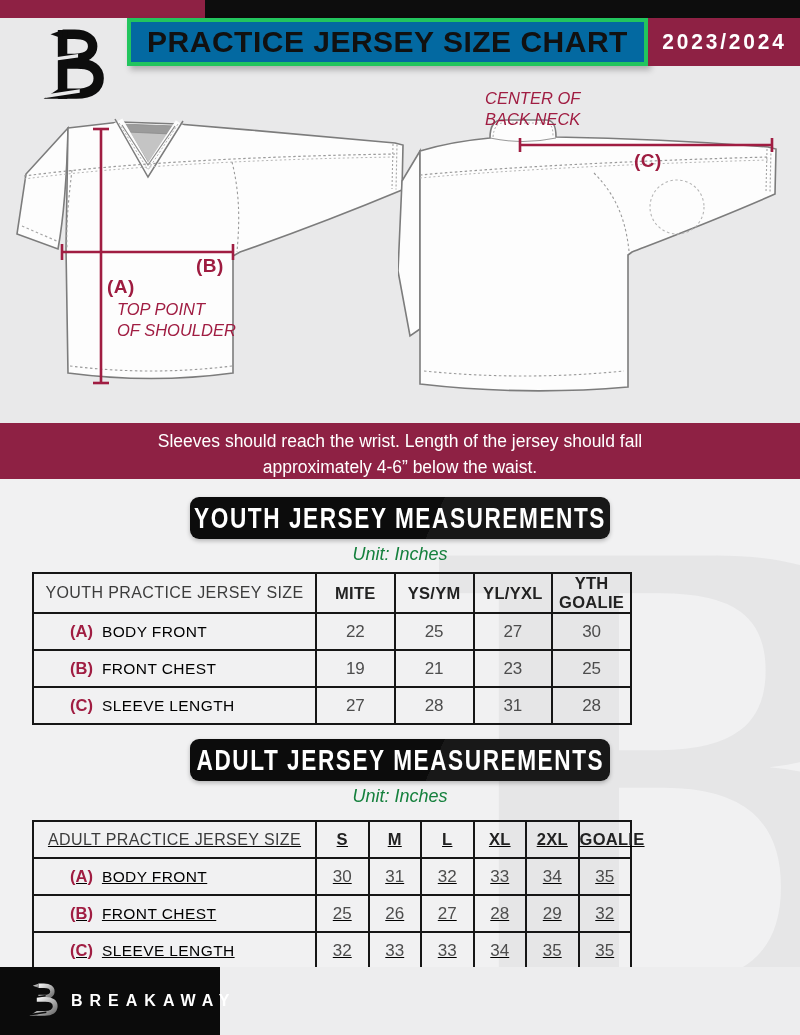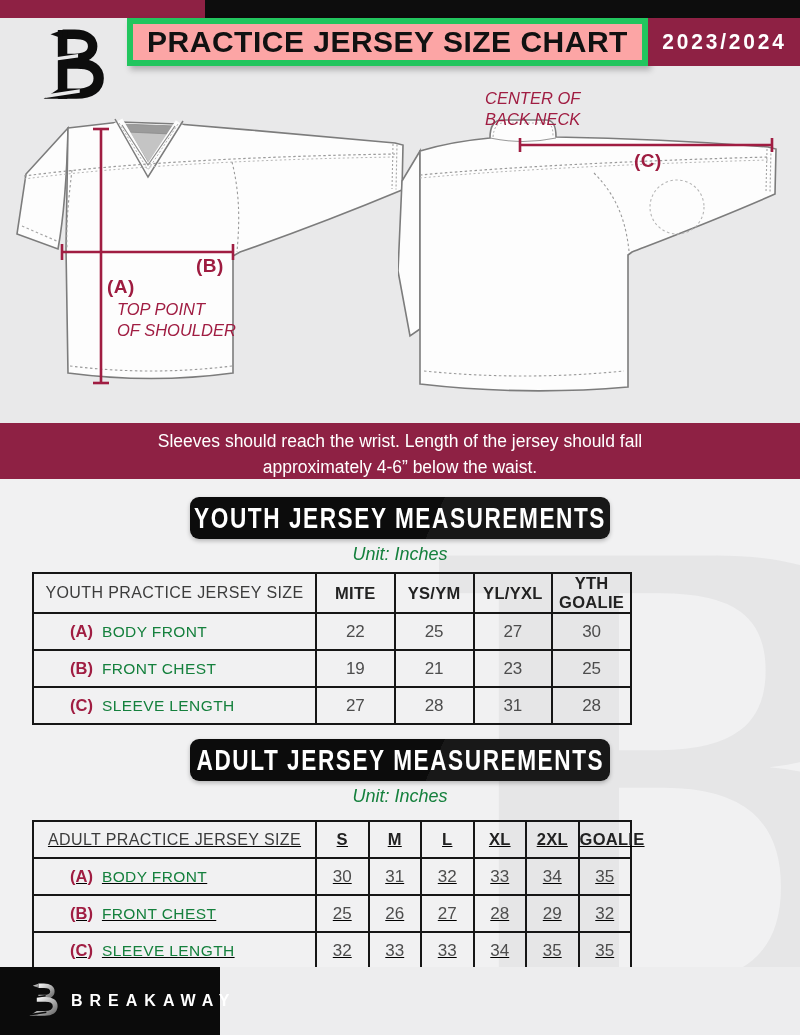--- a/index.html
+++ b/index.html
@@ -3,21 +3,21 @@
 <meta charset="utf-8">
 <style>
   html,body{margin:0;padding:0;}
   .page{position:relative;width:800px;height:1035px;background:#ededee;font-family:"Liberation Sans",sans-serif;overflow:hidden;}
 
   
   .top-section{position:absolute;top:0;left:0;width:800px;height:423px;background:#e9e9ea;}
   .top-strip{position:absolute;top:0;left:0;width:800px;height:18px;display:flex;}
   .strip-maroon{width:205px;height:18px;background:#8E2144;}
   .strip-black{flex:1;height:18px;background:#0d0d0d;}
-  .title-box{position:absolute;left:127px;top:18px;width:521px;height:48px;background:#fca5a5;border:6px solid #22c55e;box-sizing:border-box;display:flex;align-items:center;justify-content:center;box-shadow:3px 4px 6px rgba(0,0,0,0.25);}
+  .title-box{position:absolute;left:127px;top:18px;width:521px;height:48px;background:#0369a1;border:4px solid #22c55e;box-sizing:border-box;display:flex;align-items:center;justify-content:center;box-shadow:3px 4px 6px rgba(0,0,0,0.25);}
   .title-box span{font-size:30px;font-weight:bold;color:#111;letter-spacing:0.5px;white-space:nowrap;}
   .year-box{position:absolute;left:648px;top:18px;width:152px;height:48px;background:#8E2144;display:flex;align-items:center;justify-content:center;}
   .year-box span{color:#fff;font-size:22px;font-weight:bold;letter-spacing:3px;transform:scaleX(0.95);white-space:nowrap;}
   .logo-mark{position:absolute;left:22px;top:24px;width:88px;height:86px;}
 
   
   .jersey{position:absolute;}
   .front-jersey{left:12px;top:112px;width:410px;height:295px;}
   .back-jersey{left:398px;top:110px;width:392px;height:292px;}
   .dkey{position:absolute;color:#9E1C40;font-weight:800;font-size:19px;letter-spacing:0.5px;}
@@ -35,21 +35,21 @@
   .pill.adult{margin-top:14px;}
   .unit{position:relative;z-index:1;text-align:center;font-style:italic;font-size:18px;color:#15803d;margin-top:5px;}
   table.size-table{position:relative;z-index:1;width:600px;margin:7px 0 0 32px;border-collapse:collapse;table-layout:fixed;}
   table.adult-table{margin-top:13px;text-decoration:underline;}
   .size-table th,.size-table td{border:2px solid #161616;height:35px;padding:0;}
   .col-label{width:283px;}
   th.size-label{font-weight:normal;color:#3c3c3c;font-size:16px;letter-spacing:0.4px;}
   th.size-col{font-weight:bold;color:#222;font-size:16.5px;letter-spacing:0.3px;}
   td.rowhead{text-align:left;padding-left:36px;}
   td.rowhead .key{color:#A01D42;font-weight:800;font-size:16.5px;margin-right:9px;}
-  td.rowhead .rlabel{color:#15803d;font-size:15.5px;letter-spacing:0.4px;}
+  td.rowhead .rlabel{color:#000000;font-size:15.5px;letter-spacing:0.4px;}
   td.val{text-align:center;color:#4d4d4d;font-size:17px;}
 
   
   .footer{position:absolute;top:967px;left:0;width:800px;height:68px;display:flex;}
   .f-black{width:220px;background:#0b0b0b;display:flex;align-items:center;gap:11px;padding-left:20px;box-sizing:border-box;}
   .f-logo{width:40px;height:40px;flex:0 0 auto;}
   .wordmark{color:#fff;font-weight:bold;letter-spacing:7px;font-size:16px;white-space:nowrap;}
   .f-maroon{flex:1;background:#8E2144;color:#fff;font-size:15.5px;line-height:1.38;padding:9px 8px 9px 14px;box-sizing:border-box;white-space:pre-line;}
 </style>
 </head>

